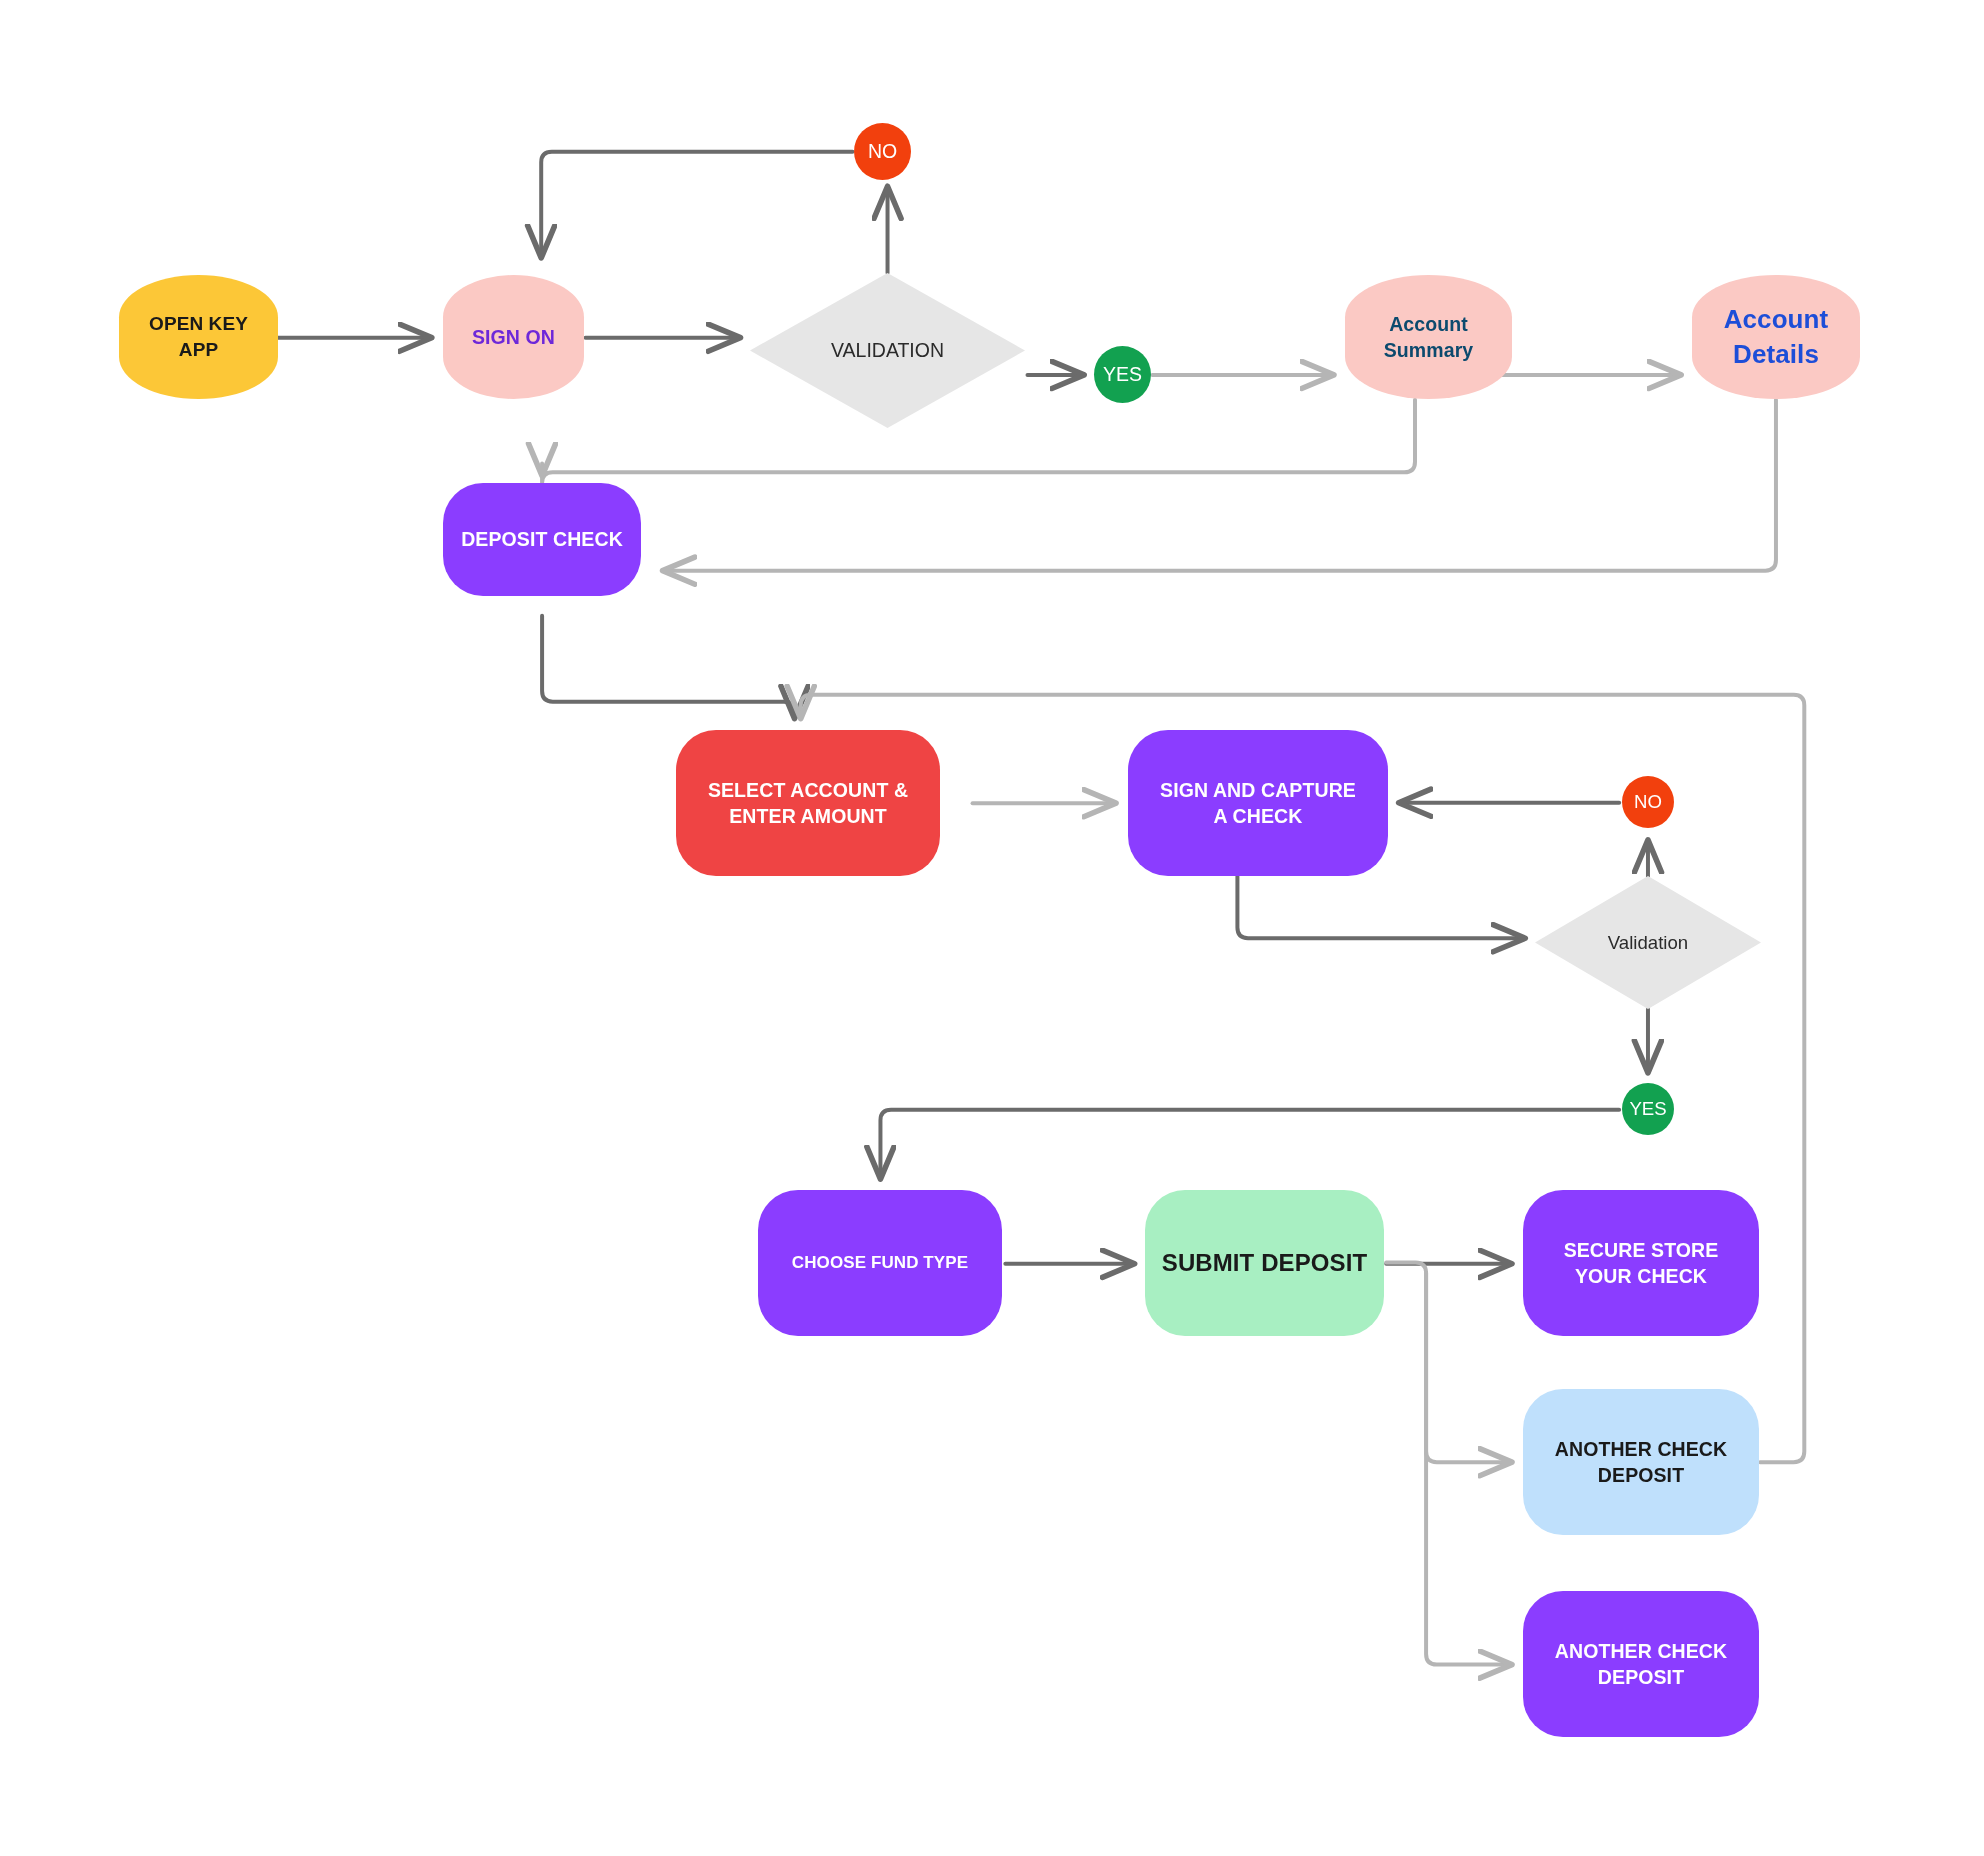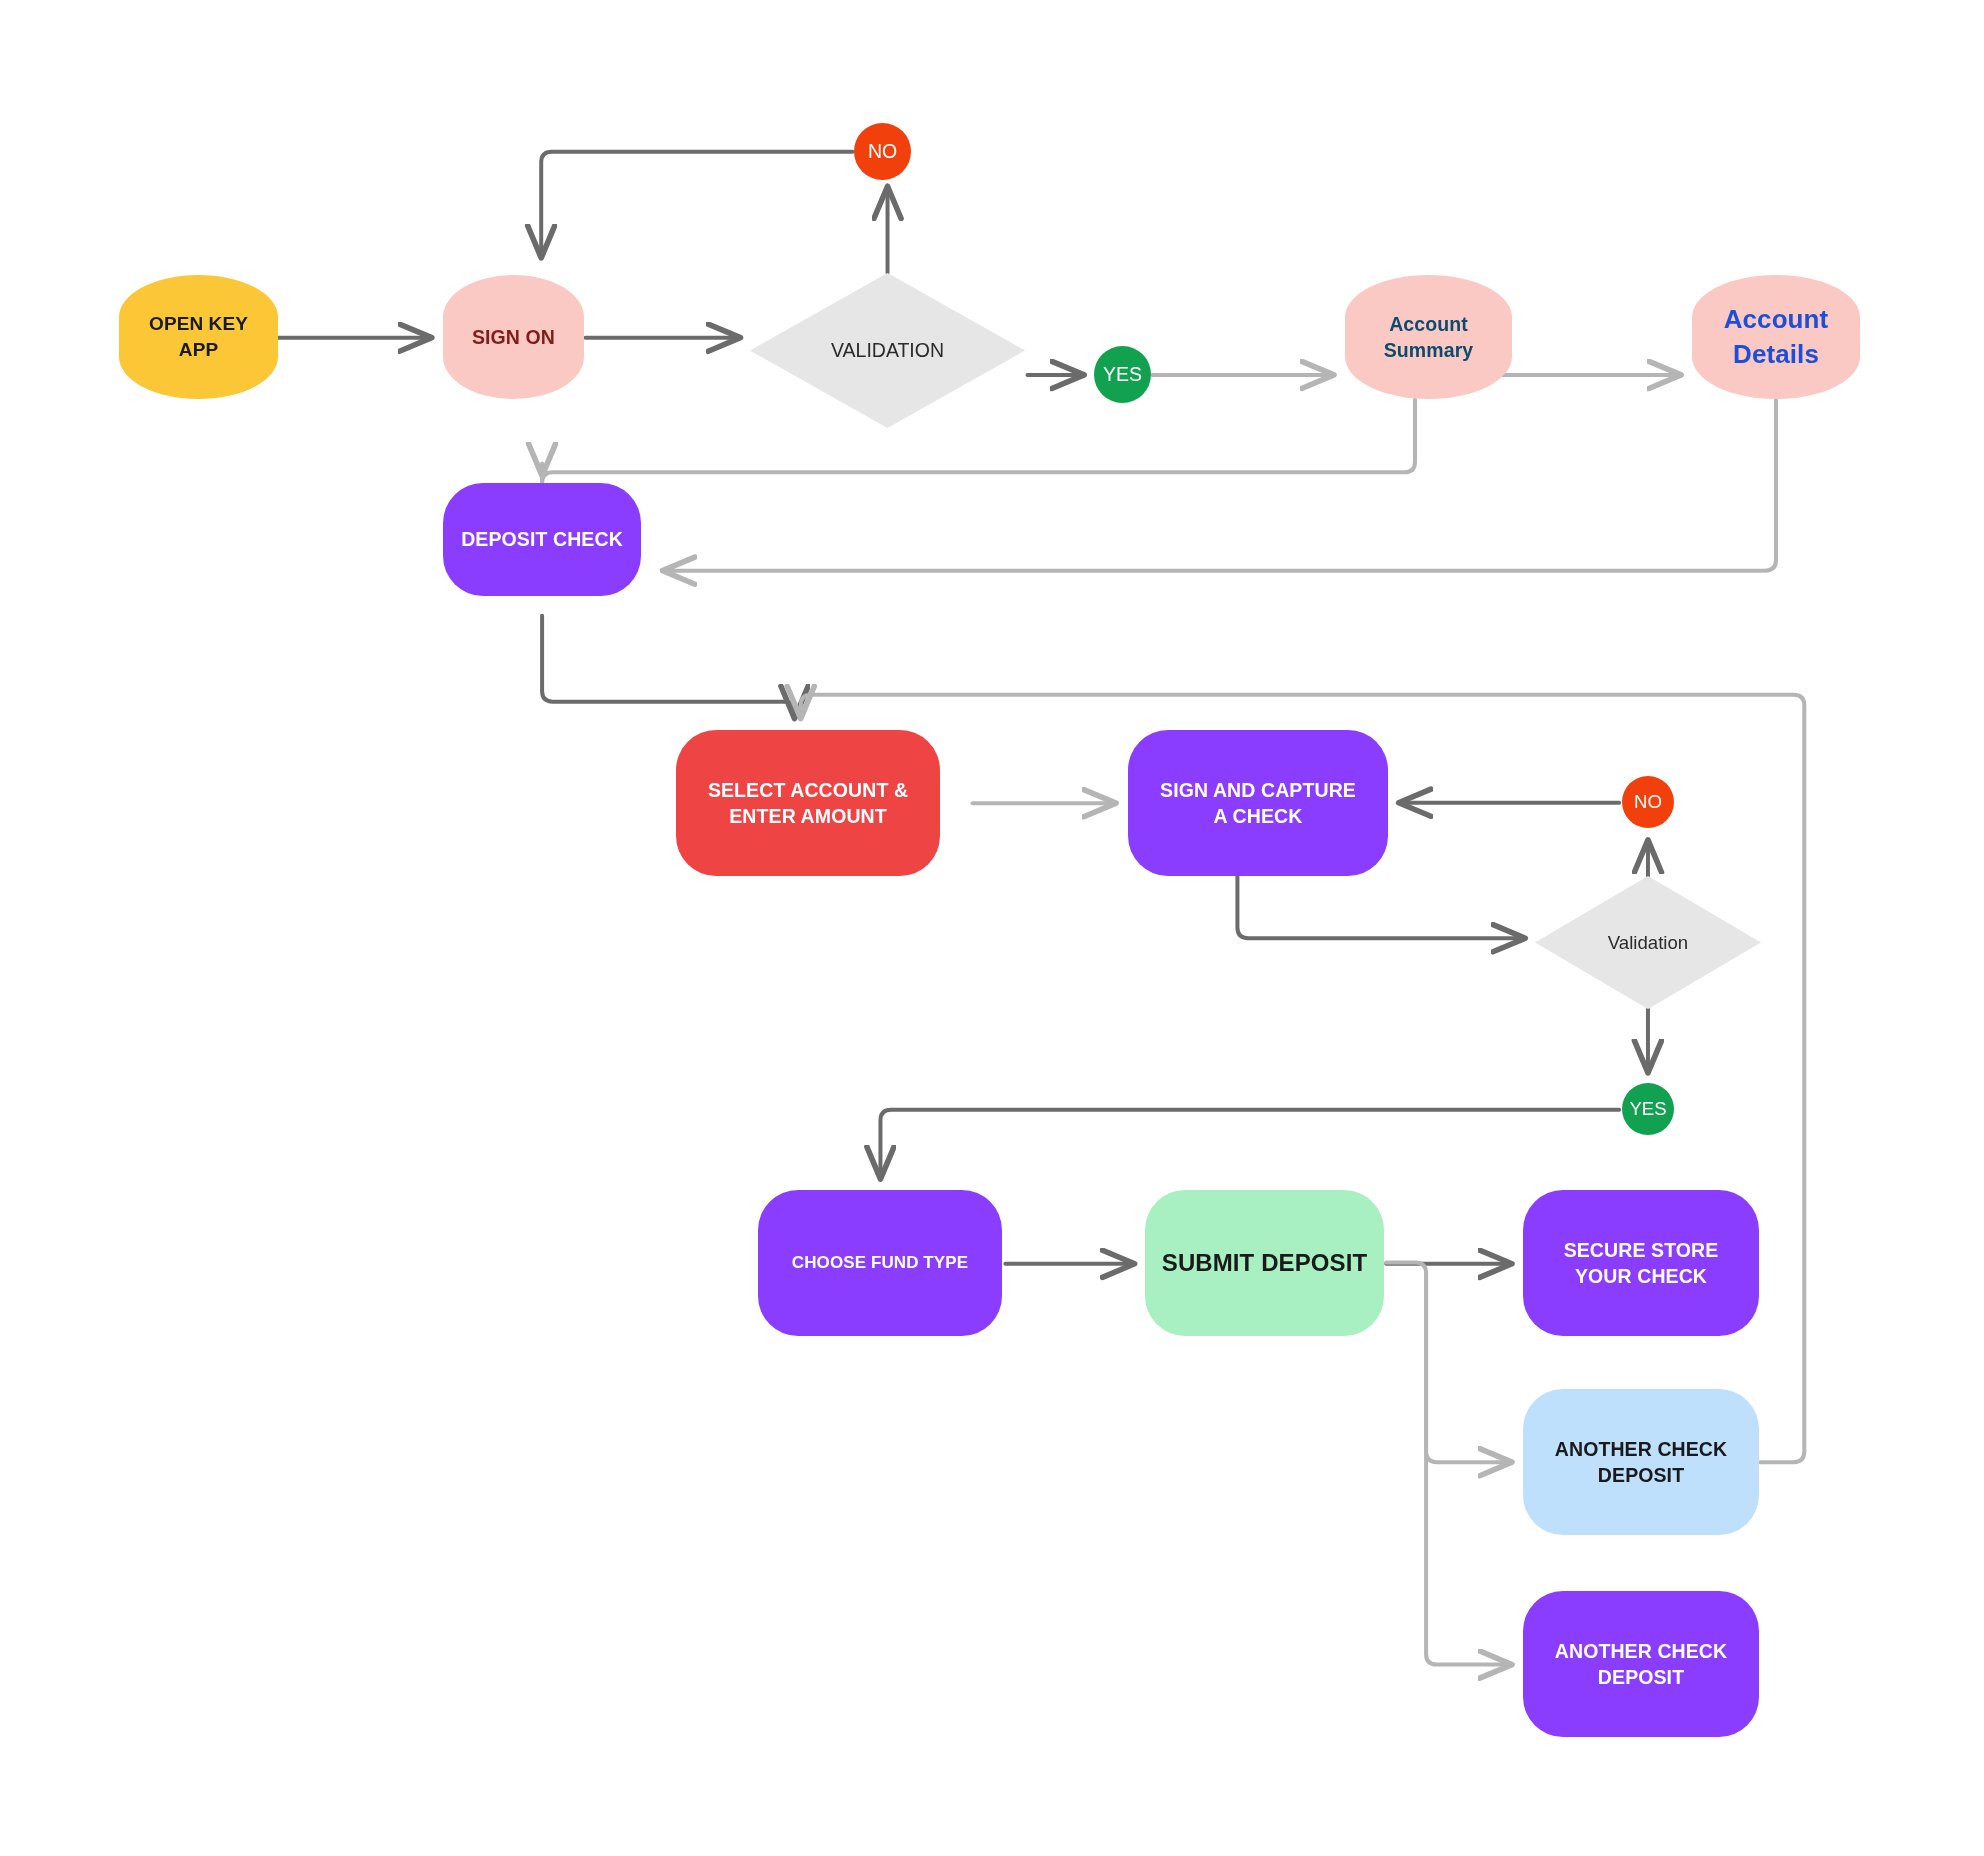--- a/index.html
+++ b/index.html
@@ -99,21 +99,21 @@
 
       <path d="M 3974,3301 L 4050,3301 Q 4074,3301 4074,3277 L 4074,1592
                Q 4074,1568 4050,1568 L 1832,1568 Q 1808,1568 1808,1592 L 1808,1622" stroke="#B5B5B5" marker-end="url(#ah-light)"></path>
     </g>
   </svg>
 
   <div class="node tallpill" style="left:119px;top:275px;width:159px;height:124px;background:#FCC737;color:#1A1A1A;font-size:19px;">
     <span class="t-bold">OPEN KEY APP</span>
   </div>
 
-  <div class="node tallpill" style="left:443px;top:275px;width:141px;height:124px;background:#FBC9C4;color:#7f1d1d;font-size:19.5px;">
+  <div class="node tallpill" style="left:443px;top:275px;width:141px;height:124px;background:#FBC9C4;color:#6d28d9;font-size:19.5px;">
     <span class="t-bold">SIGN ON</span>
   </div>
 
   <div class="node diamond" style="left:750px;top:273px;width:275px;height:155px;color:#2B2B2B;font-size:19.5px;">
     <div class="dia-shape"></div>
     <span class="dia-label t-reg">VALIDATION</span>
   </div>
 
   <div class="node circle" style="left:854px;top:123px;width:57px;height:57px;background:#F2400D;color:#FFFFFF;font-size:19.5px;padding:0;">
     <span class="t-reg">NO</span>

